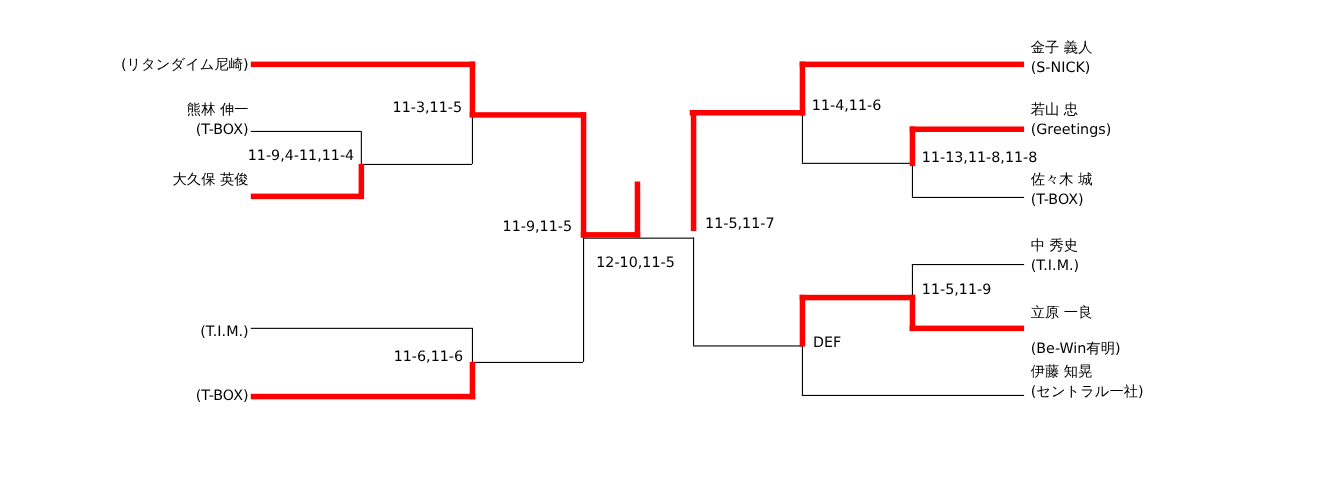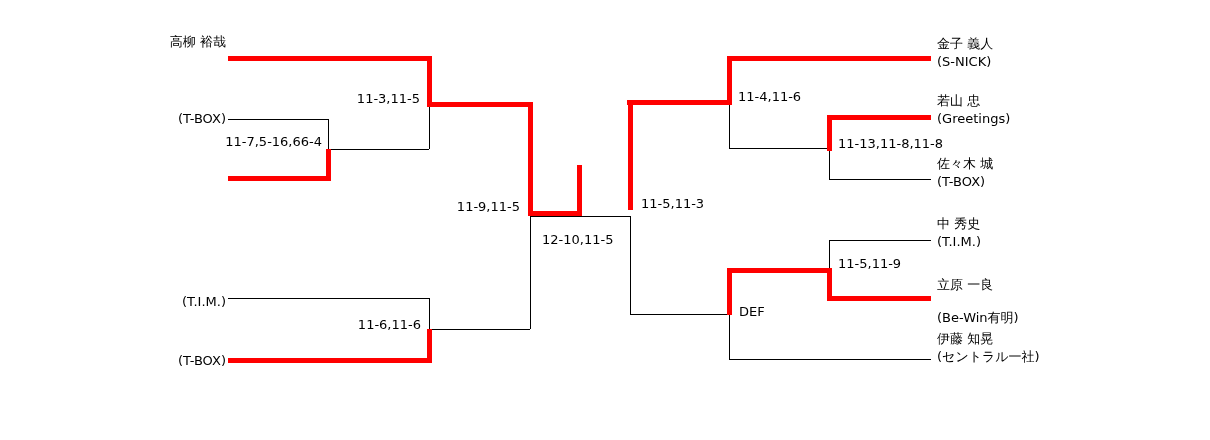--- a/index.html
+++ b/index.html
@@ -16,44 +16,46 @@
   .bh { height:1px; }
   .bv { width:1px; }
   .rh { height:5px; }
   .rv { width:5px; }
 </style>
 </head>
 <body>
 
 <div class="stage">
 
-  <div class="t lcol" style="top:34px">高柳 裕哉</div>
+  <div class="t lcol" style="top:52px">(リタンダイム尼崎)</div>
+  <div class="t lcol" style="top:93px">熊林 伸一</div>
   <div class="t lcol" style="top:111px">(T-BOX)</div>
+  <div class="t lcol" style="top:156px">大久保 英俊</div>
   <div class="t lcol" style="top:294px">(T.I.M.)</div>
   <div class="t lcol" style="top:353px">(T-BOX)</div>
 
   <div class="t rcol" style="top:36px">金子 義人</div>
   <div class="t rcol" style="top:54px">(S-NICK)</div>
   <div class="t rcol" style="top:93px">若山 忠</div>
   <div class="t rcol" style="top:111px">(Greetings)</div>
   <div class="t rcol" style="top:156px">佐々木 城</div>
   <div class="t rcol" style="top:174px">(T-BOX)</div>
   <div class="t rcol" style="top:216px">中 秀史</div>
   <div class="t rcol" style="top:234px">(T.I.M.)</div>
   <div class="t rcol" style="top:277px">立原 一良</div>
   <div class="t rcol" style="top:310px">(Be-Win有明)</div>
   <div class="t rcol" style="top:331px">伊藤 知晃</div>
   <div class="t rcol" style="top:349px">(セントラル一社)</div>
 
-  <div class="t" style="right:888px;top:134px">11-7,5-16,66-4</div>
+  <div class="t" style="right:888px;top:134px">11-9,4-11,11-4</div>
   <div class="t" style="right:790px;top:91px">11-3,11-5</div>
   <div class="t" style="right:789px;top:317px">11-6,11-6</div>
   <div class="t" style="right:690px;top:199px">11-9,11-5</div>
   <div class="t" style="left:542px;top:232px">12-10,11-5</div>
-  <div class="t" style="left:641px;top:196px">11-5,11-3</div>
+  <div class="t" style="left:641px;top:196px">11-5,11-7</div>
   <div class="t" style="left:738px;top:89px">11-4,11-6</div>
   <div class="t" style="left:838px;top:136px">11-13,11-8,11-8</div>
   <div class="t" style="left:838px;top:256px">11-5,11-9</div>
   <div class="t" style="left:739px;top:304px">DEF</div>
 
   <div class="bh" style="left:228px;top:119px;width:100px"></div>
   <div class="bh" style="left:328px;top:149px;width:101px"></div>
   <div class="bh" style="left:228px;top:298px;width:201px"></div>
   <div class="bh" style="left:429px;top:329px;width:101px"></div>
   <div class="bh" style="left:530px;top:216px;width:101px"></div>

